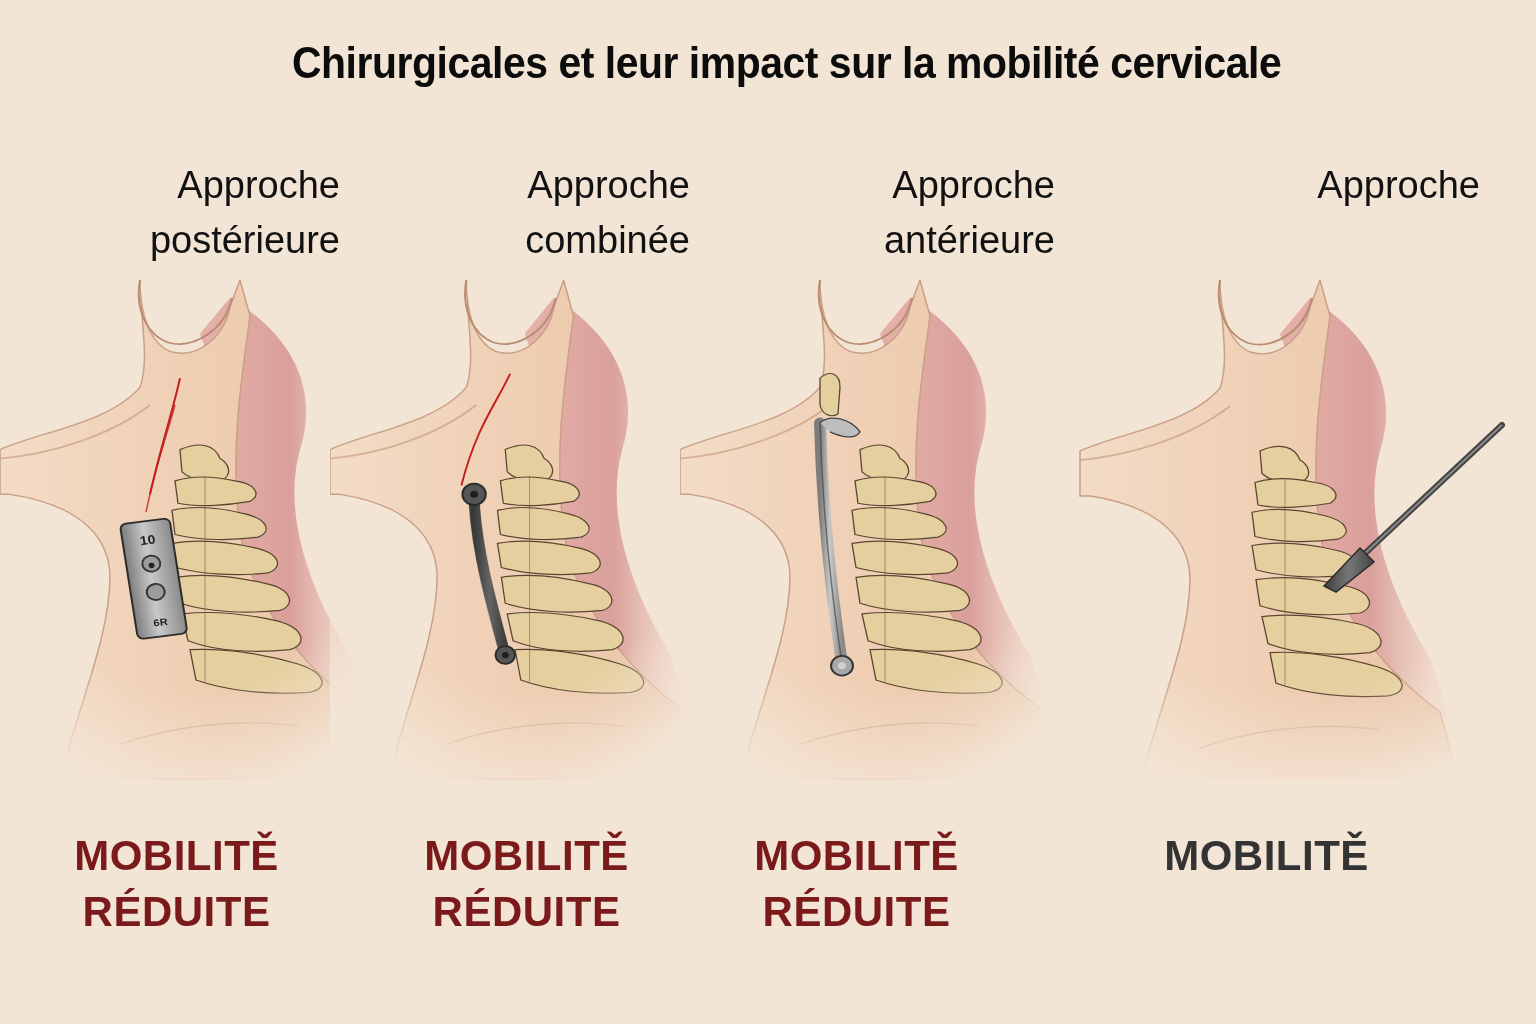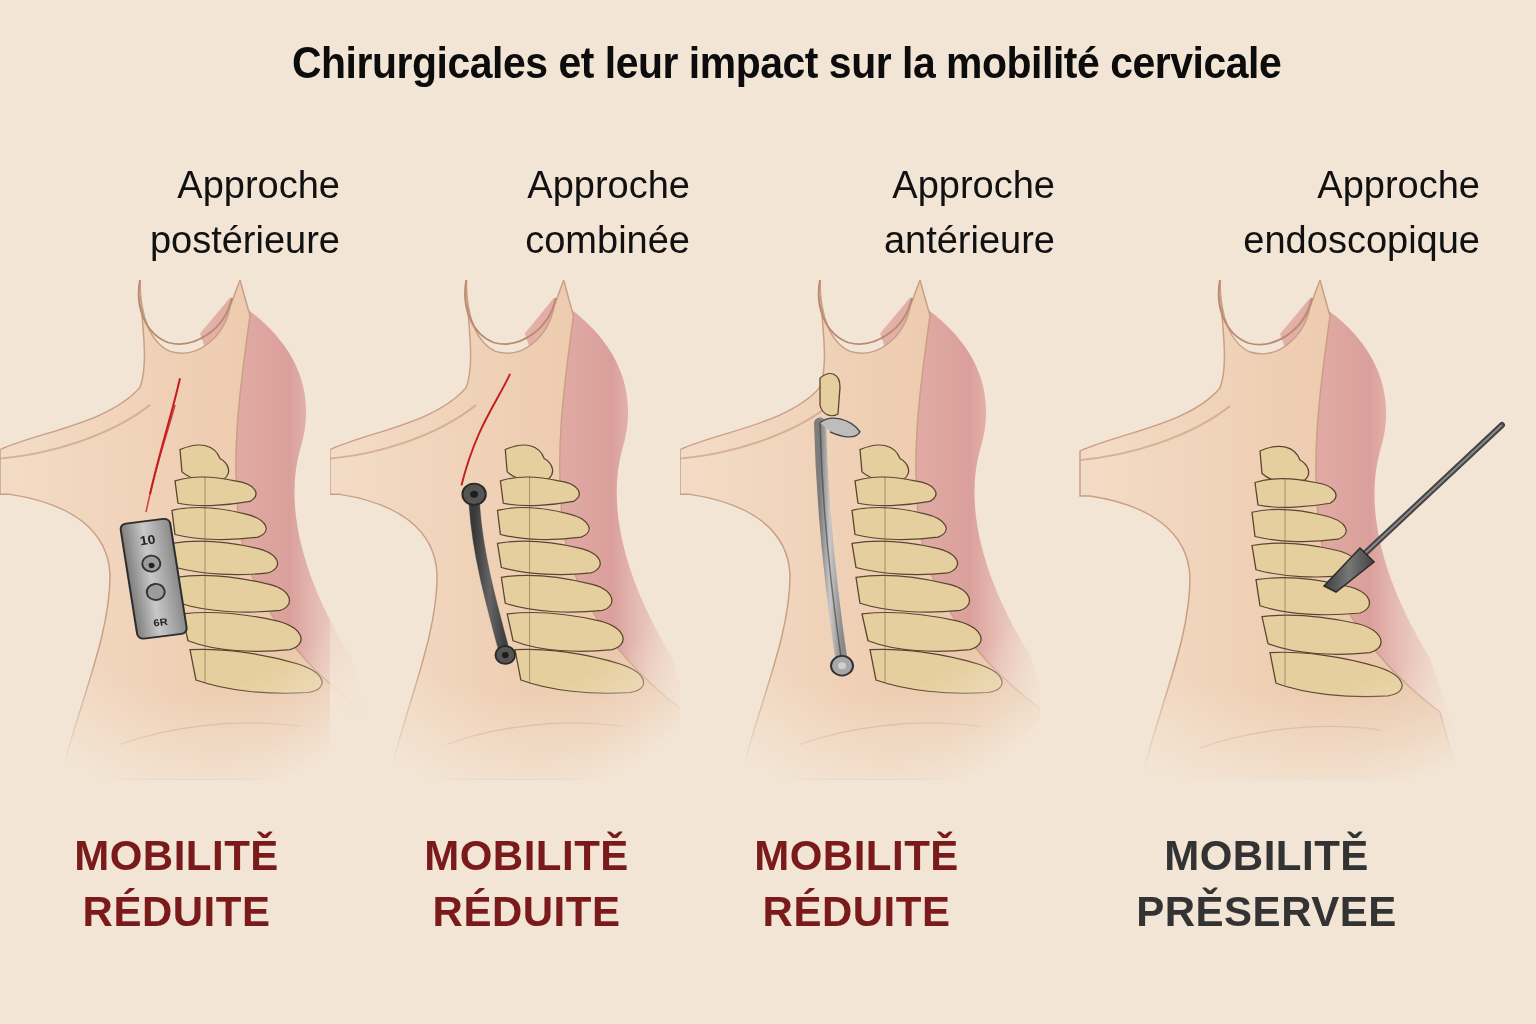--- a/index.html
+++ b/index.html
@@ -186,32 +186,30 @@
   </svg>
   <div class="outcome" style="color:#7a1a1a; left:-20px;">
     <span>MOBILITĚ</span>
     <span>RÉDUITE</span>
   </div>
 </div>
 
 <div class="panel" style="left:1040px; width:440px;">
   <div class="panel-heading" style="left:0;">
     <span>Approche</span>
-    <span>endoscopique</span>
   </div>
   <svg class="illus" width="496" height="500" viewBox="0 0 496 500" preserveAspectRatio="none">
     <g transform="translate(40,0) scale(1,0.9)">
       <use href="#neckBase"></use>
       <use href="#spine"></use>
     </g>
 
     <g>
       <line x1="462" y1="145" x2="320" y2="278" stroke="#444" stroke-width="6" stroke-linecap="round"></line>
       <line x1="462" y1="145" x2="320" y2="278" stroke="#8a8a8a" stroke-width="2"></line>
       <path d="M320,268 L334,282 L296,312 L284,306 Z" fill="url(#darkMetal)" stroke="#2a2a2a" stroke-width="1.5"></path>
     </g>
     <rect x="0" y="0" width="496" height="500" fill="url(#fadeBottom)"></rect>
   </svg>
   <div class="outcome" style="color:#333333;">
     <span>MOBILITĚ</span>
-    <span>PRĚSERVEE</span>
   </div>
 </div>
 
 </body></html>

